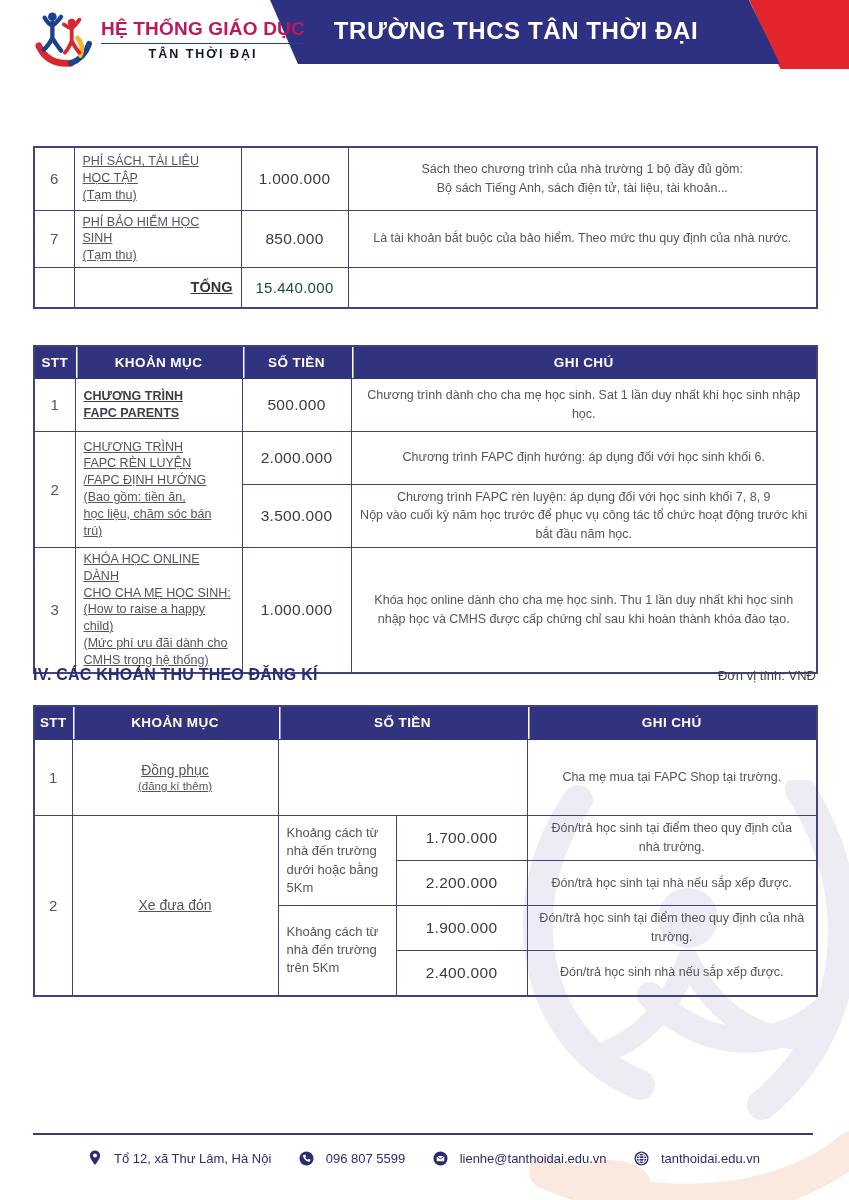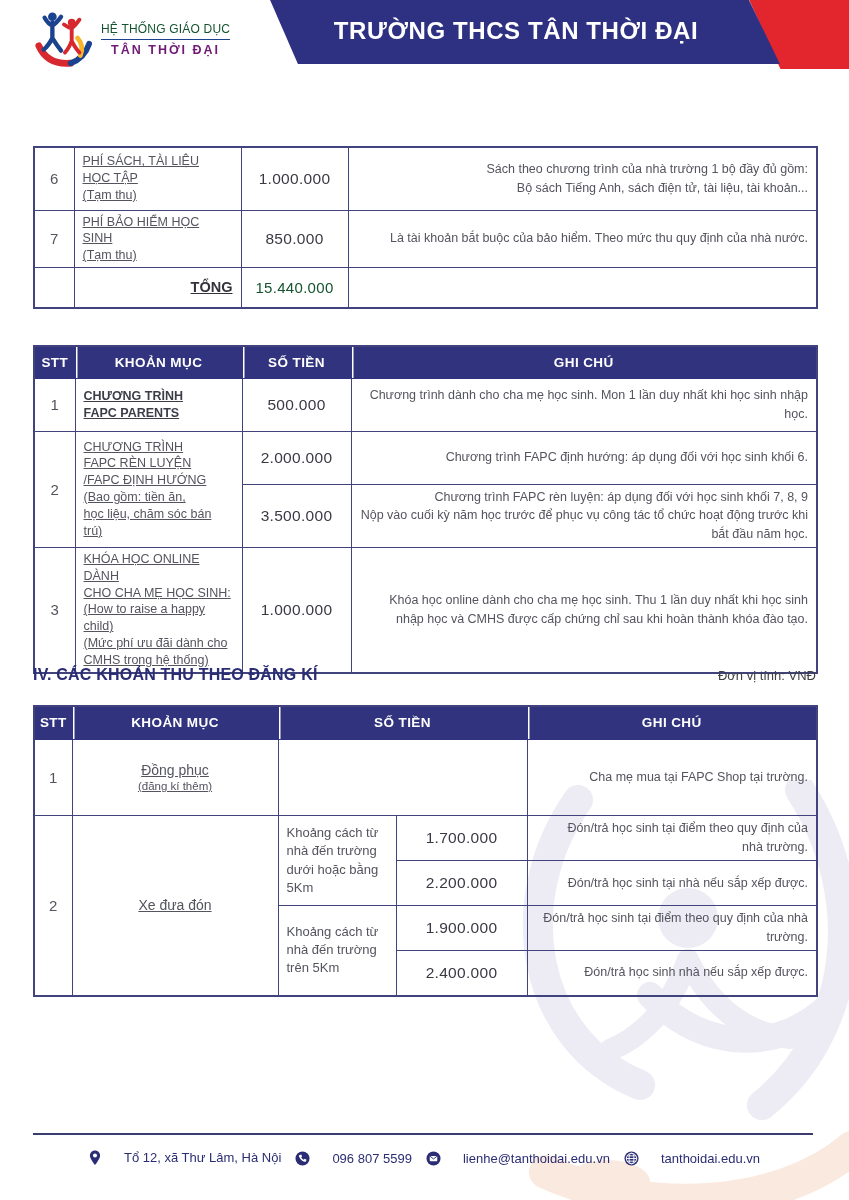--- a/index.html
+++ b/index.html
@@ -9,48 +9,48 @@
   }
   
   .corner-red{position:absolute;left:700px;top:0;width:149px;height:69px;background:#E3252E;
     clip-path:polygon(33% 0,100% 0,100% 100%,54% 100%);}
   .banner-blue{position:absolute;left:268px;top:0;width:516px;height:64px;background:#2E3082;
     clip-path:polygon(0.4% 0,93.2% 0,99.2% 100%,5.8% 100%);
     display:flex;align-items:center;justify-content:center;}
   .banner-title{color:#ffffff;font-weight:bold;font-size:24px;letter-spacing:.6px;padding:0 30px 2px 10px;}
   .logo{position:absolute;left:34px;top:9px;display:flex;align-items:center;gap:9px;}
   .logo-text{display:flex;flex-direction:column;align-items:center;}
-  .logo-t1{color:#14532d;font-size:12px;font-weight:normal;letter-spacing:.2px;
+  .logo-t1{color:#be185d;font-size:19px;font-weight:bold;letter-spacing:.2px;
     border-bottom:1.5px solid #1A428F;padding-bottom:3px;}
-  .logo-t2{color:#701a75;font-size:12.5px;font-weight:bold;letter-spacing:2px;margin-top:3px;}
+  .logo-t2{color:#0f172a;font-size:12.5px;font-weight:bold;letter-spacing:2px;margin-top:3px;}
   
   .sec-head{position:absolute;left:33px;width:783px;display:flex;justify-content:space-between;align-items:baseline;}
   .sec-title{font-size:16px;font-weight:bold;color:#2A2C74;letter-spacing:.2px;}
   .sec-unit{font-size:13px;color:#404040;}
   
   table.tbl{position:absolute;left:33px;width:783px;border-collapse:collapse;table-layout:fixed;
     border:2px solid #41437D;}
   .tbl td{border:1.5px solid #41437D;vertical-align:middle;padding:3px 8px;}
   .tbl th{background:#32337E;color:#ffffff;font-weight:bold;font-size:13.5px;letter-spacing:.4px;
     border:1.5px solid #32337E;padding:0;}
   .tbl th:not(:first-child){box-shadow:inset 1.5px 0 0 #ffffff;}
   .stt{font-size:15px;color:#54545E;text-align:center;}
   .item{font-size:12.5px;color:#54545E;text-align:left;padding-left:14px;white-space:pre-line;line-height:1.35;text-decoration:underline;}
   .amount{font-size:15.5px;color:#3A3A44;text-align:center;letter-spacing:.3px;}
-  .note{font-size:12.5px;color:#54545E;text-align:right;padding-left:14px;white-space:pre-line;line-height:1.5;}
+  .note{font-size:12.5px;color:#54545E;text-align:center;padding-left:14px;white-space:pre-line;line-height:1.5;}
   .bold-item{font-weight:bold;color:#3D3D49;}
   .tong-label{font-weight:bold;text-align:right;font-size:14.5px;color:#33333D;padding-right:12px;}
   .tong-amount{font-weight:normal;font-size:15px;color:#14532d;}
   .center-item{text-align:center;padding-left:0;font-size:14px;white-space:pre-line;line-height:1.3;}
   .item-sub{display:block;font-size:11.5px;}
   .dist{font-size:13px;color:#54545E;text-align:left;padding-left:12px;white-space:pre-line;line-height:1.4;}
   
   .footer-line{position:absolute;left:33px;top:1133px;width:780px;height:2px;background:#3A3C6F;}
   .footer{position:absolute;left:88px;top:1150px;width:672px;display:flex;justify-content:space-between;align-items:center;}
-  .f-item{display:flex;gap:22px;font-size:13px;color:#2B2D74;}
+  .f-item{display:flex;align-items:center;gap:12px;font-size:13px;color:#2B2D74;}
   .f-item svg{display:block;}
   
   .watermark{position:absolute;left:500px;top:780px;width:360px;height:420px;}
 </style>
 </head>
 <body>
 
 <div class="page">
 
   <svg class="watermark" viewBox="0 0 360 420" fill="none">
@@ -134,21 +134,21 @@
       <th>STT</th>
       <th>KHOẢN MỤC</th>
       <th>SỐ TIỀN</th>
       <th>GHI CHÚ</th>
     </tr>
     <tr style="height:53px">
       <td class="stt">1</td>
       <td class="item bold-item">CHƯƠNG TRÌNH
 FAPC PARENTS</td>
       <td class="amount">500.000</td>
-      <td class="note">Chương trình dành cho cha mẹ học sinh. Mon 1 lần duy nhất khi học sinh nhập học.</td>
+      <td class="note">Chương trình dành cho cha mẹ học sinh. Sat 1 lần duy nhất khi học sinh nhập học.</td>
     </tr>
     <tr style="height:53px">
       <td class="stt" rowspan="2">2</td>
       <td class="item" rowspan="2">CHƯƠNG TRÌNH
 FAPC RÈN LUYỆN
 /FAPC ĐỊNH HƯỚNG
 (Bao gồm: tiền ăn,
 học liệu, chăm sóc bán trú)</td>
       <td class="amount">2.000.000</td>
       <td class="note">Chương trình FAPC định hướng: áp dụng đối với học sinh khối 6.</td>

